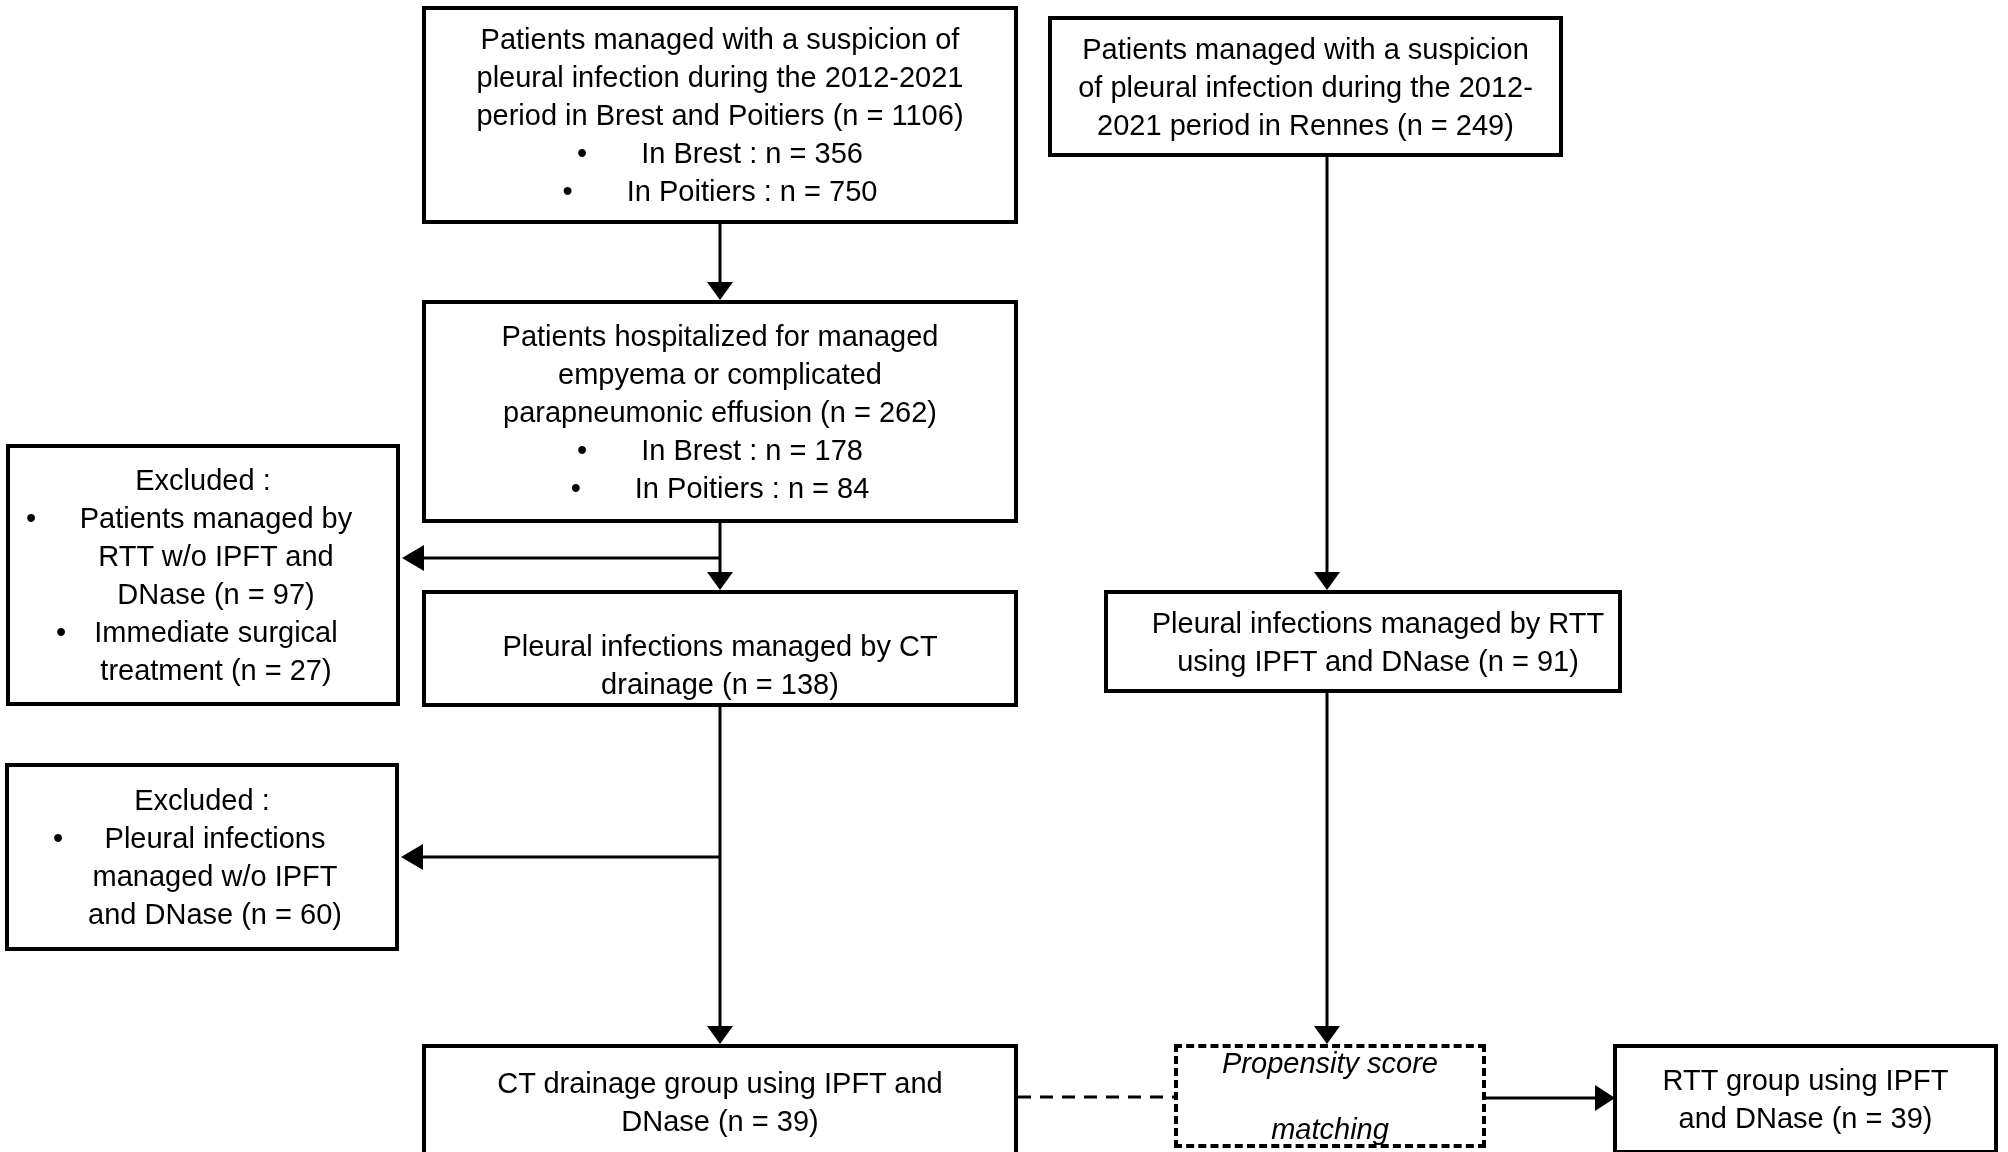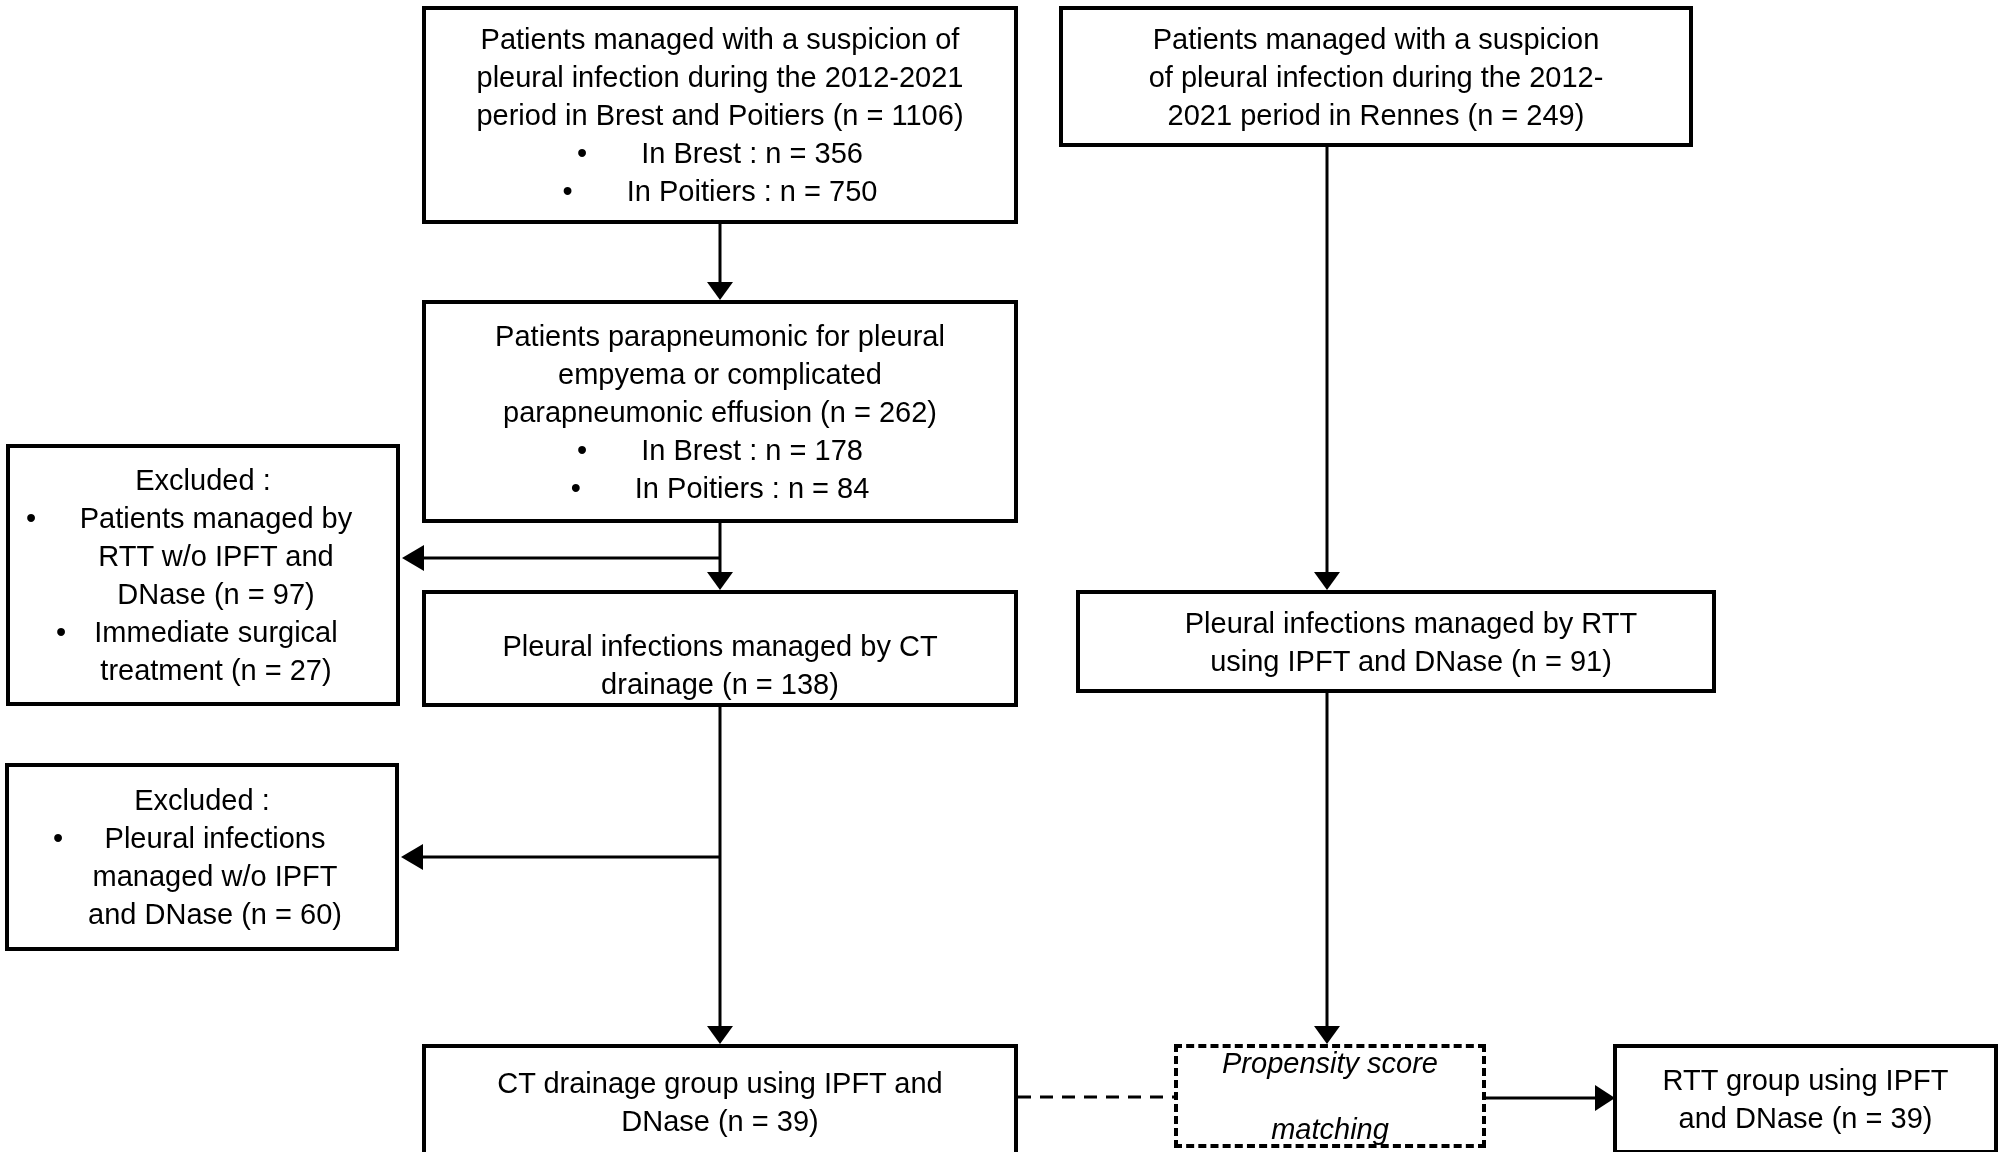--- a/index.html
+++ b/index.html
@@ -70,28 +70,28 @@
     <div class="bu">
       <span>•</span>
         <span>In Brest : n = 356</span>
     </div>
     <div class="bu">
       <span>•</span>
         <span>In Poitiers : n = 750</span>
     </div>
   </div>
 
-  <div class="box" style="left:1048px; top:6px; width:634px; height:141px;margin-left:11px;">
+  <div class="box" style="left:1048px; top:16px; width:515px; height:141px;">
     <div class="t">Patients managed with a suspicion</div>
     <div class="t">of pleural infection during the 2012-</div>
     <div class="t">2021 period in Rennes (n = 249)</div>
   </div>
 
   <div class="box" style="left:422px; top:300px; width:596px; height:223px;">
-    <div class="t">Patients parapneumonic for pleural</div>
+    <div class="t">Patients hospitalized for managed</div>
     <div class="t">empyema or complicated</div>
     <div class="t">parapneumonic effusion (n = 262)</div>
     <div class="bu">
       <span>•</span>
         <span>In Brest : n = 178</span>
     </div>
     <div class="bu">
       <span>•</span>
         <span>In Poitiers : n = 84</span>
     </div>
@@ -108,21 +108,21 @@
       <span class="hb" style="left:46px">•</span><span>Immediate surgical</span>
     </div>
     <div class="t cont">treatment (n = 27)</div>
   </div>
 
   <div class="box" style="left:422px; top:590px; width:596px; height:117px;justify-content:flex-end;">
     <div class="t">Pleural infections managed by CT</div>
     <div class="t">drainage (n = 138)</div>
   </div>
 
-  <div class="box" style="left:1076px; top:590px; width:640px; height:103px;padding-left:30px;">
+  <div class="box" style="left:1104px; top:590px; width:518px; height:103px;padding-left:30px;">
     <div class="t">Pleural infections managed by RTT</div>
     <div class="t">using IPFT and DNase (n = 91)</div>
   </div>
 
   <div class="box" style="left:5px; top:763px; width:394px; height:188px;">
     <div class="t">Excluded :</div>
     <div class="t cont rel">
       <span class="hb" style="left:44px">•</span><span>Pleural infections</span>
     </div>
     <div class="t cont">managed w/o IPFT</div>

